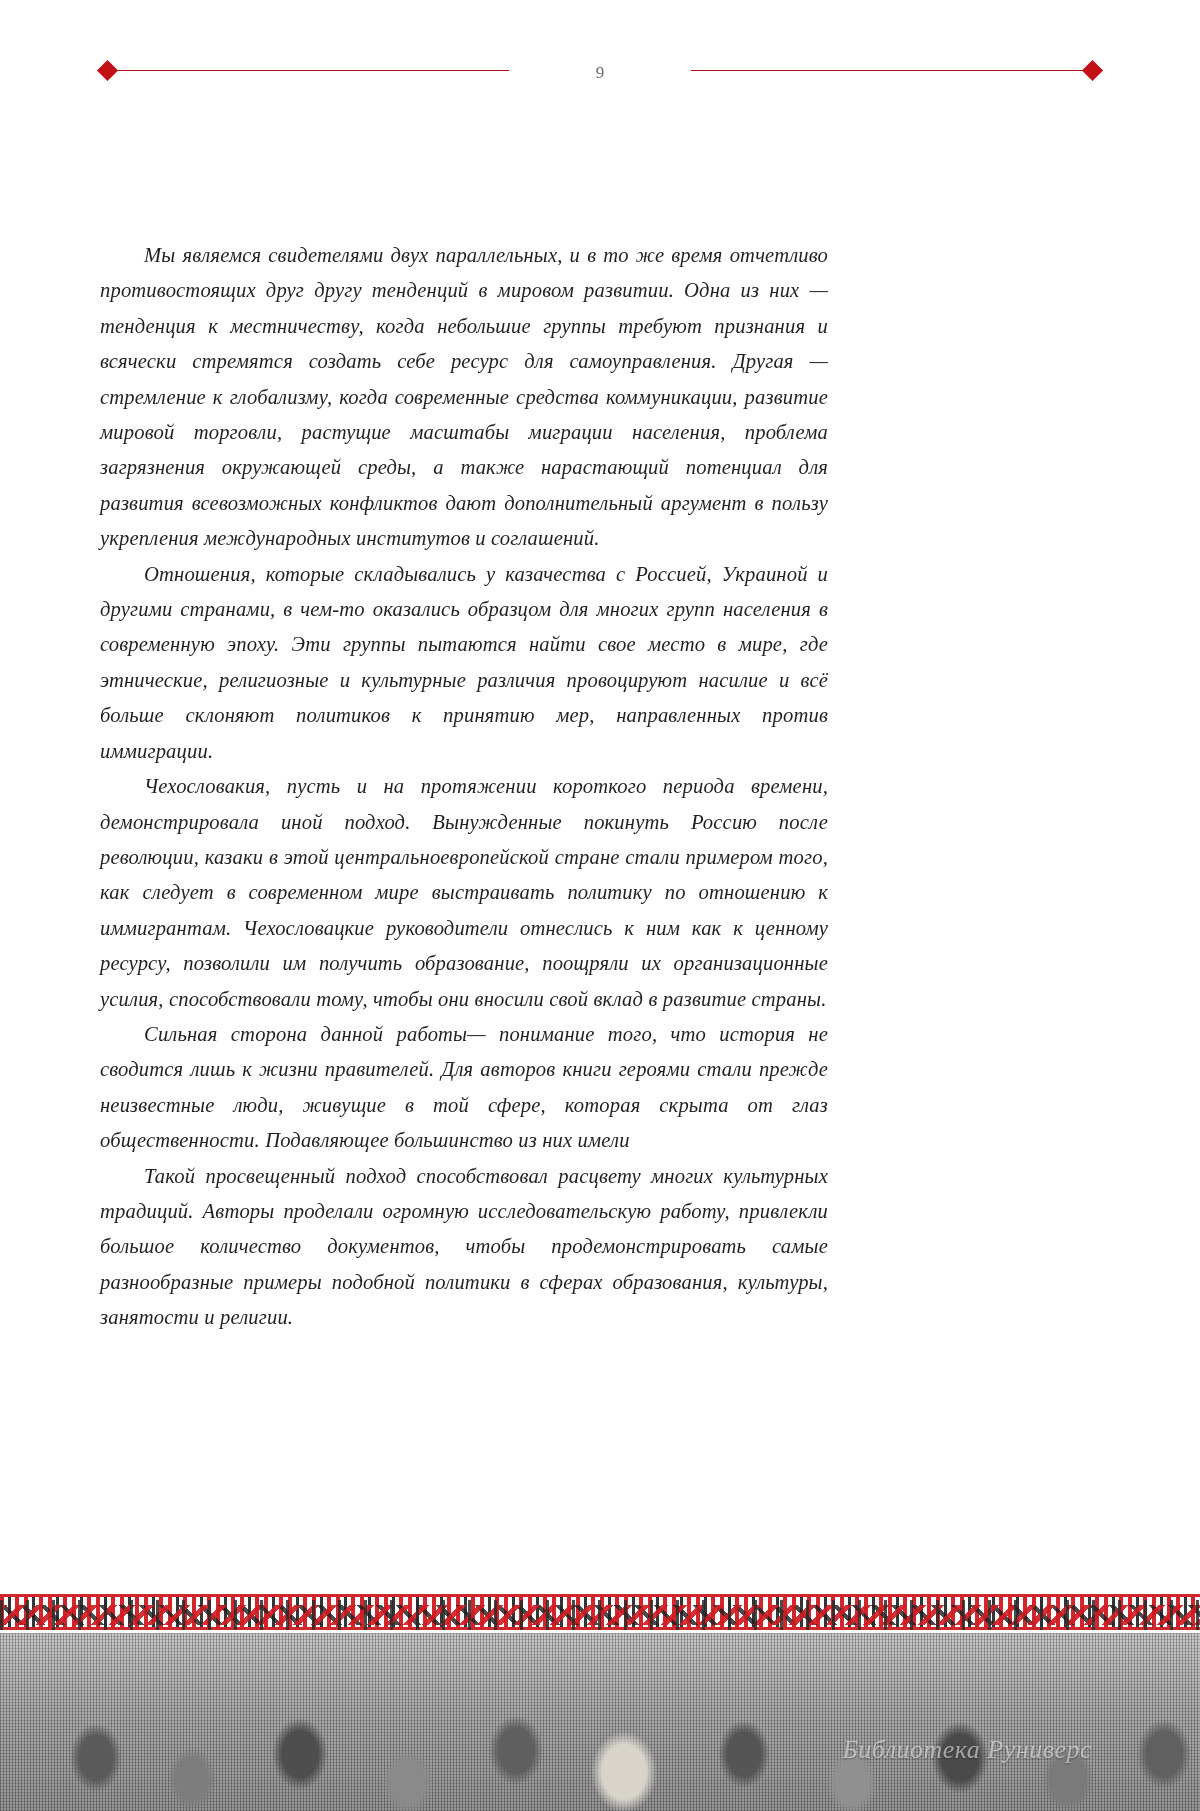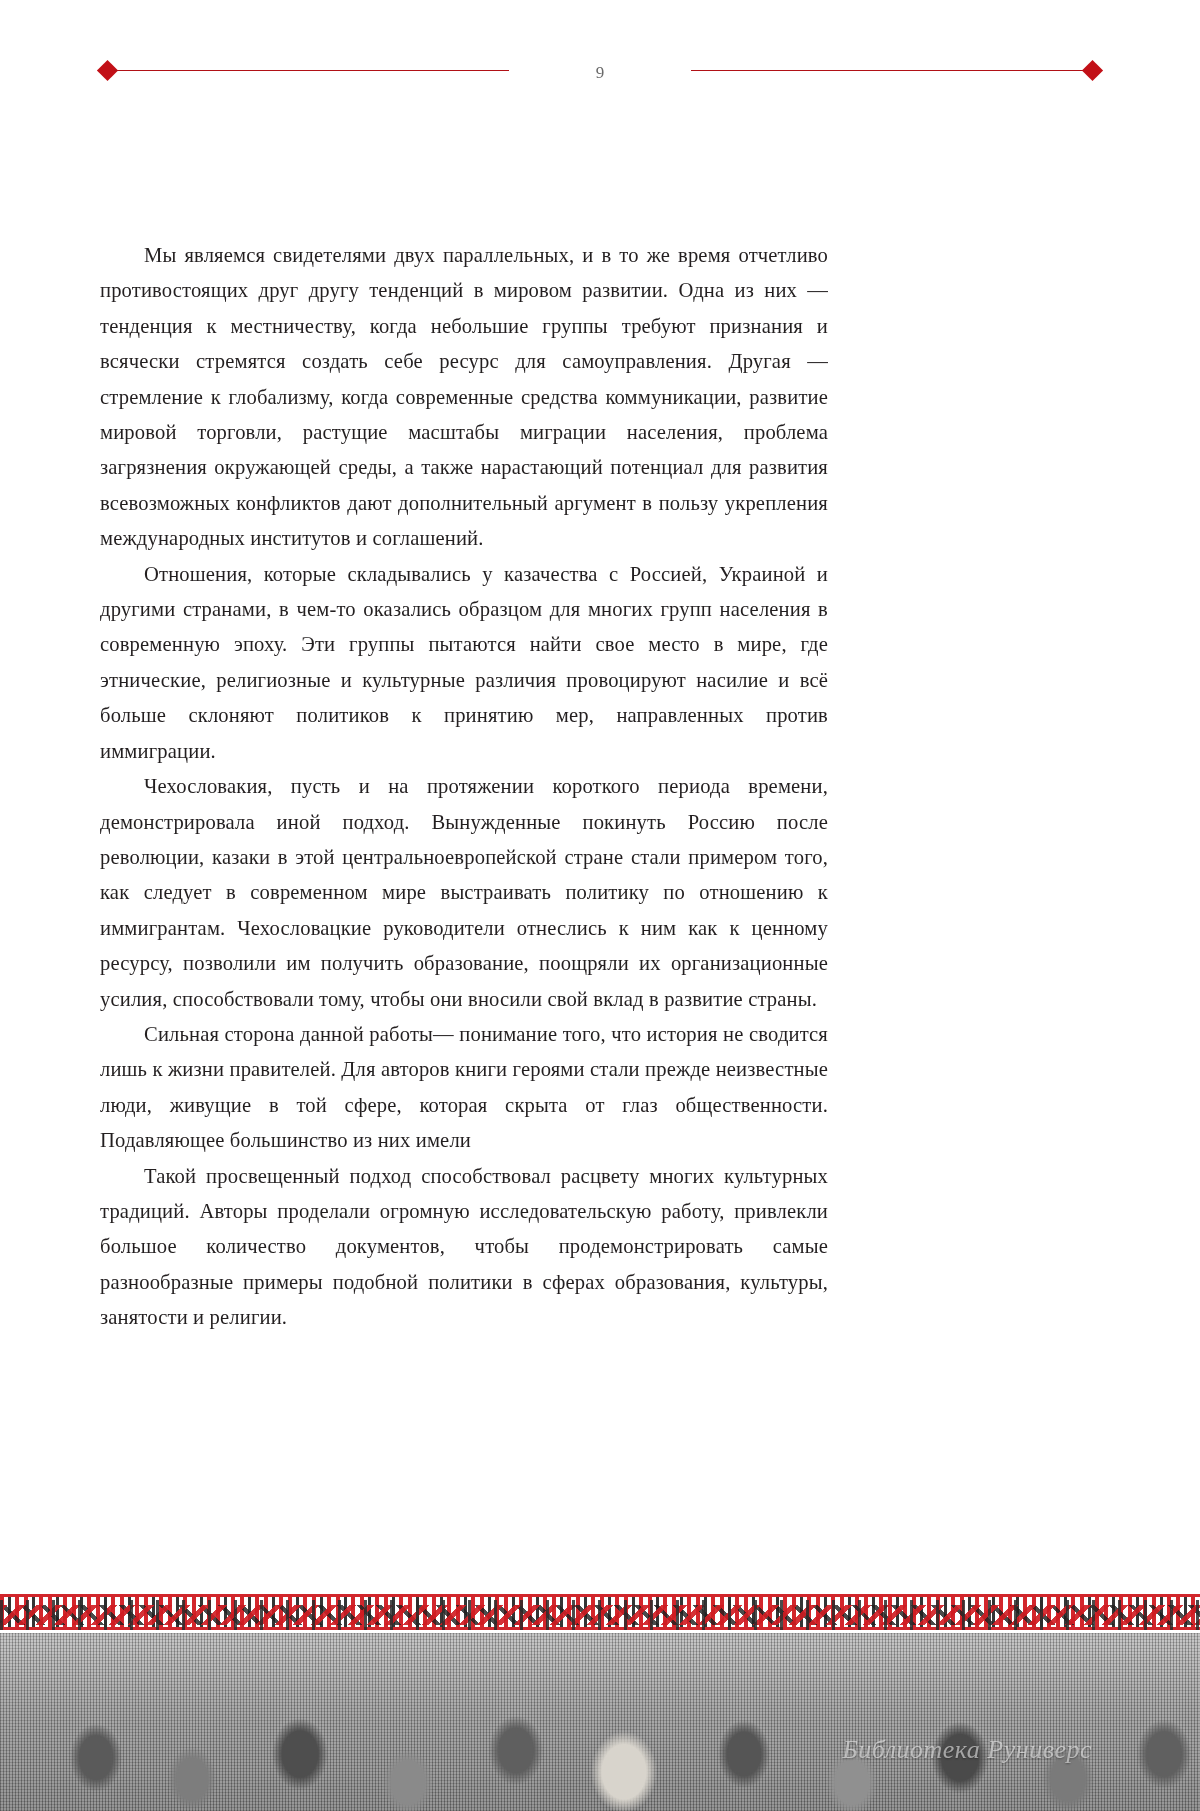--- a/index.html
+++ b/index.html
@@ -62,20 +62,21 @@
     padding: 0 14px;
     line-height: 1;
   }
 
   
   .content {
     position: absolute;
     left: 100px;
     top: 238px;
     width: 728px;
+    font-style: italic;
   }
   .content p {
     margin: 0;
     text-align: justify;
     text-indent: 44px;
     font-family: "Liberation Serif", serif;
     font-size: 20.6px;
     line-height: 35.4px;
     color: #231f20;
     letter-spacing: 0.15px;

